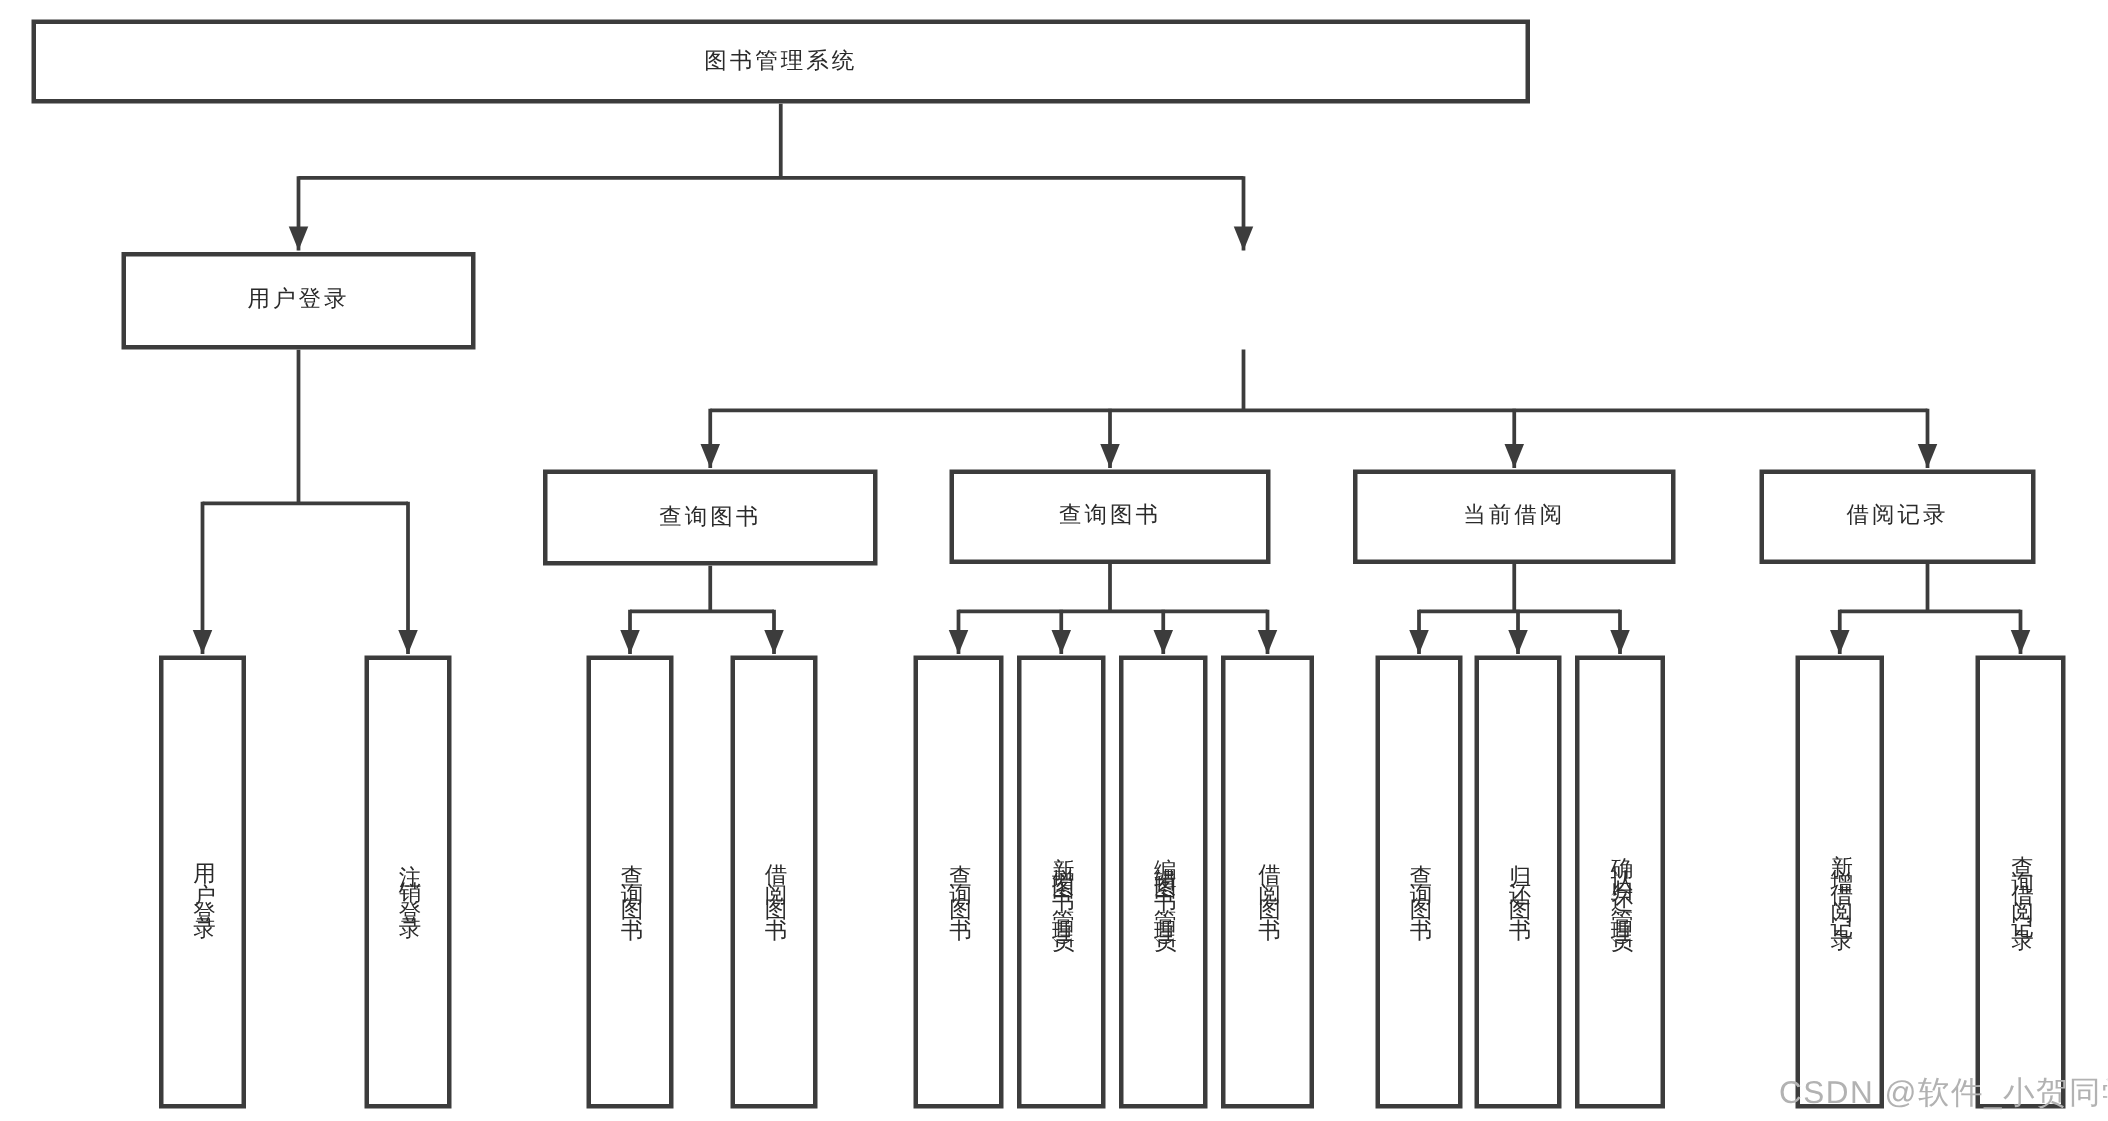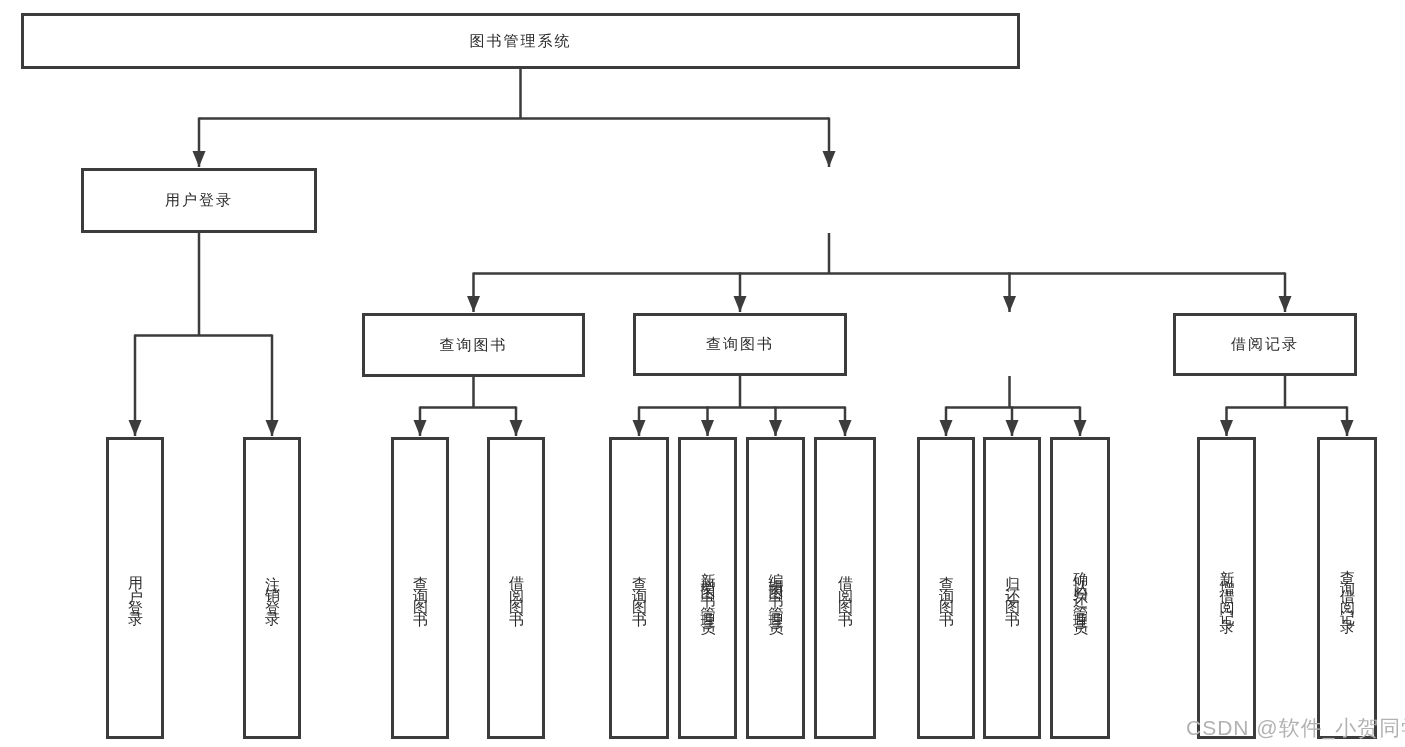--- a/index.html
+++ b/index.html
@@ -68,20 +68,21 @@
     <path d="M1226.5,406.5 L1226.5,436" marker-end="url(#arrow)"></path>
     <path d="M1347,406.5 L1347,436" marker-end="url(#arrow)"></path>
   </svg>
 
   <div class="box h" style="left:21px;top:13px;width:999px;height:56px">图书管理系统</div>
 
   <div class="box h" style="left:81px;top:168px;width:236px;height:65px">用户登录</div>
 
   <div class="box h" style="left:362px;top:313px;width:223px;height:64px">查询图书</div>
   <div class="box h" style="left:633px;top:313px;width:214px;height:63px">查询图书</div>
+  <div class="box h" style="left:902px;top:313px;width:215px;height:63px">当前借阅</div>
   <div class="box h" style="left:1173px;top:313px;width:184px;height:63px">借阅记录</div>
 
   <div class="box v" style="left:106px;top:437px;width:58px;height:302px">用户登录</div>
   <div class="box v" style="left:243px;top:437px;width:58px;height:302px">注销登录</div>
 
   <div class="box v" style="left:391px;top:437px;width:58px;height:302px">查询图书</div>
   <div class="box v" style="left:487px;top:437px;width:58px;height:302px">借阅图书</div>
 
   <div class="box v" style="left:609px;top:437px;width:60px;height:302px">查询图书</div>
   <div class="box v len9" style="left:678px;top:437px;width:59px;height:302px">新增图书（管理员）</div>

